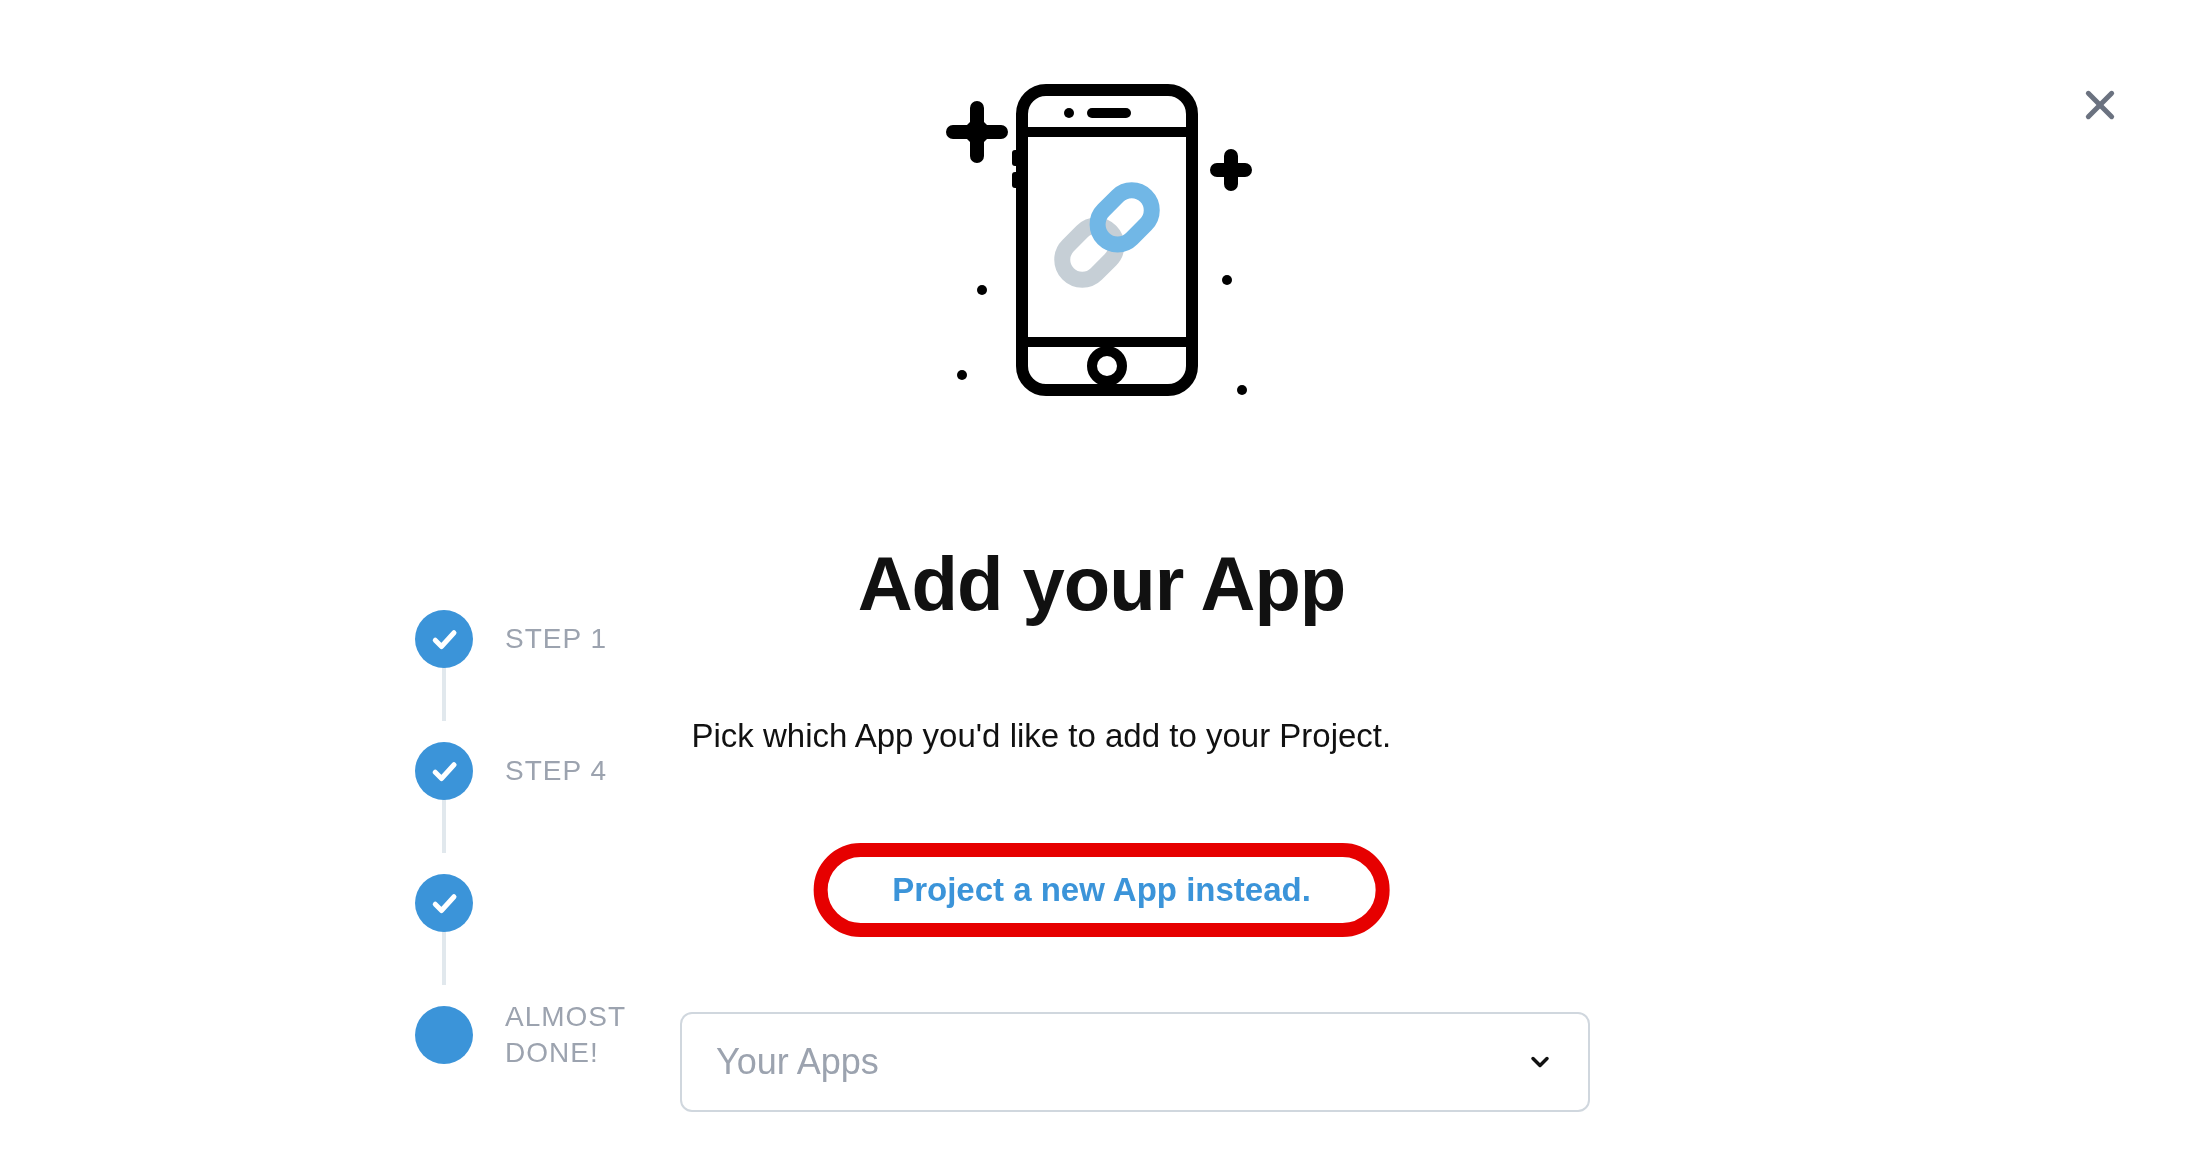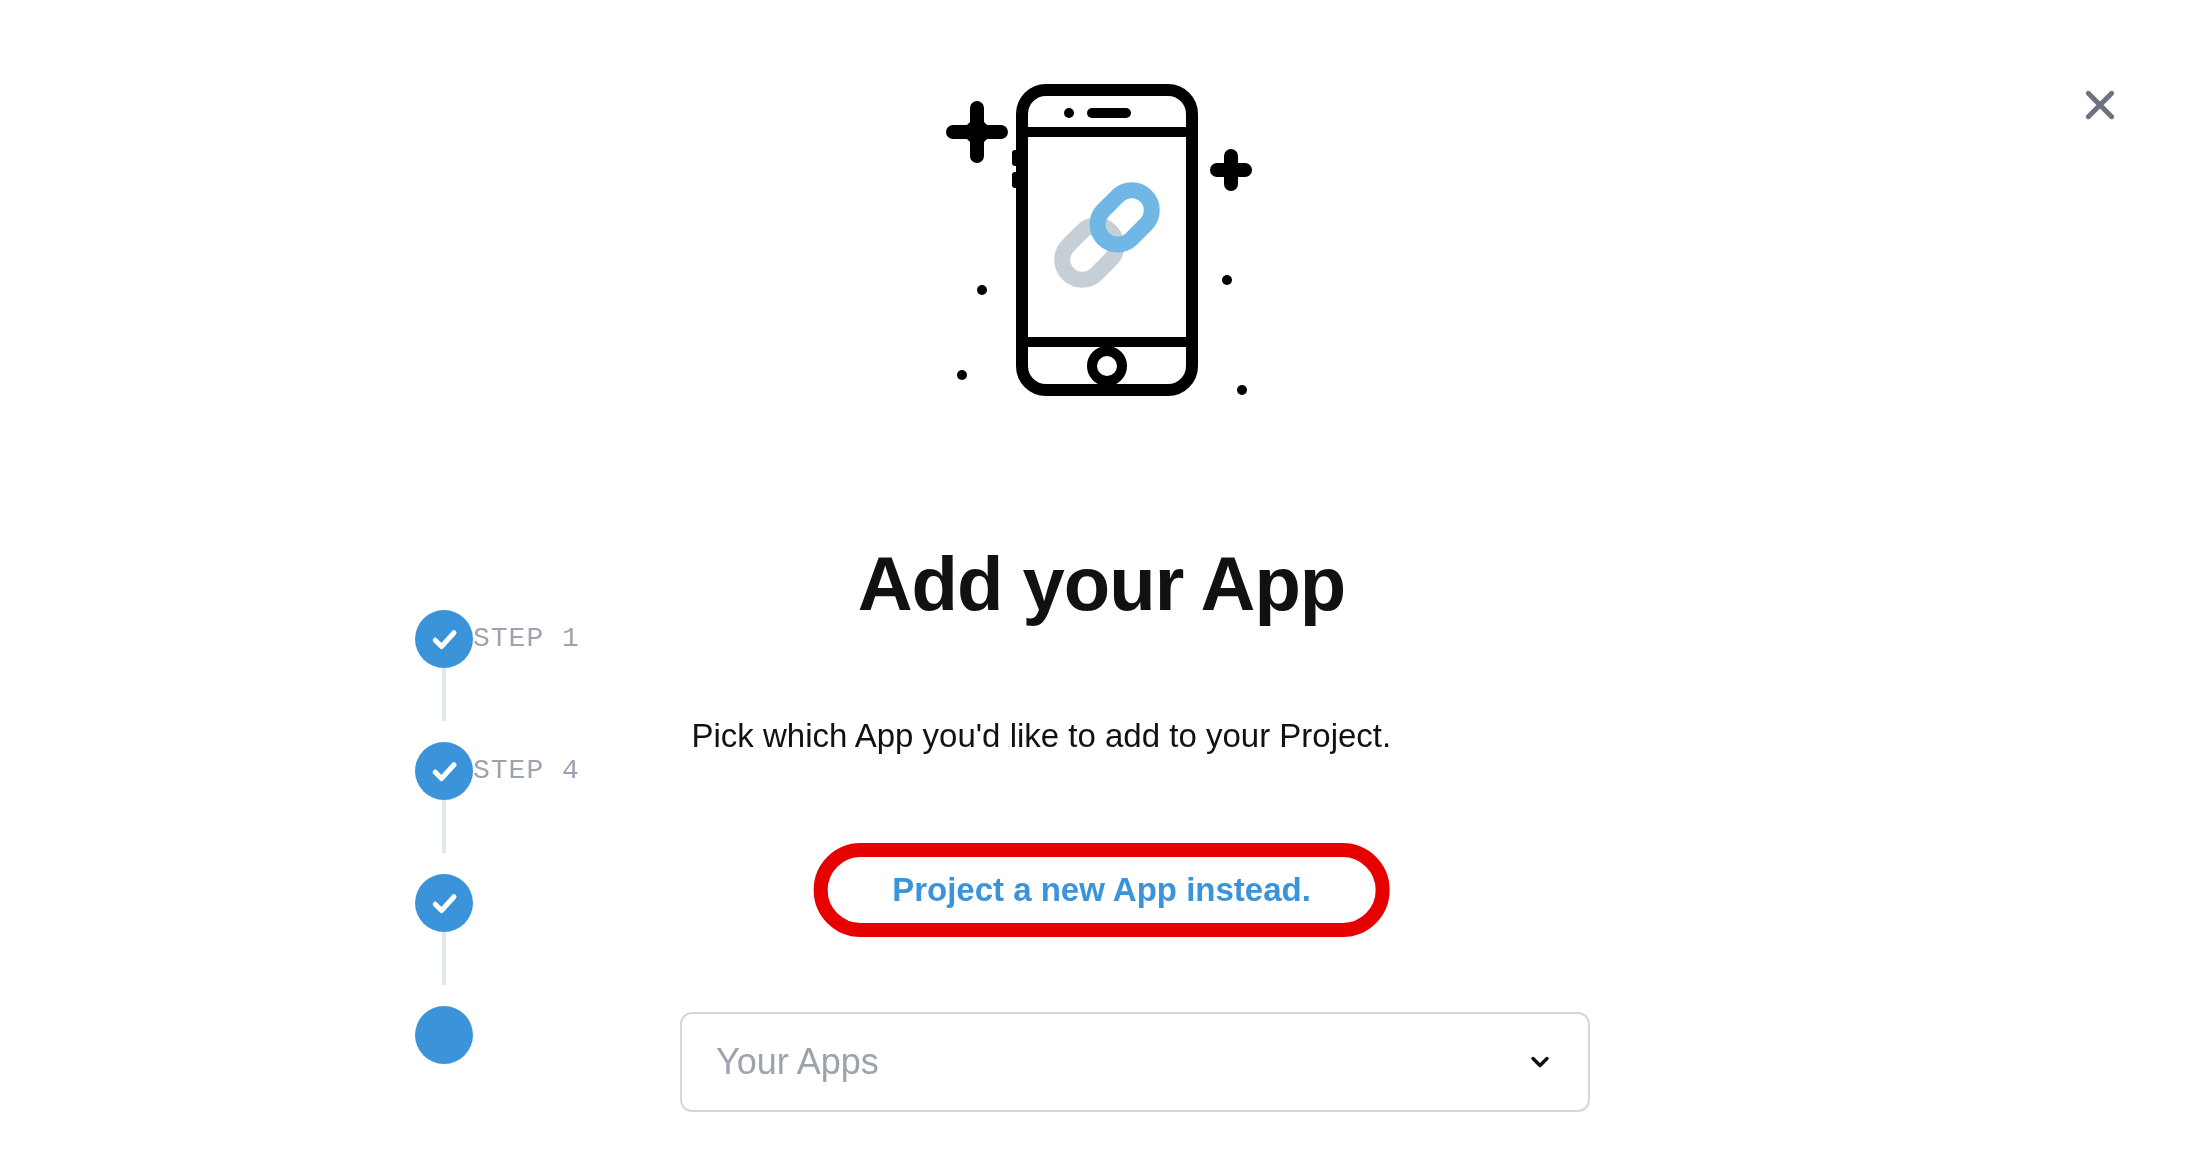--- a/index.html
+++ b/index.html
@@ -37,23 +37,23 @@
     .stepper {
       position: absolute;
       top: 573px;
       left: 415px;
       display: flex;
       flex-direction: column;
     }
     .step {
       display: flex;
       align-items: center;
+      gap: 32px;
       position: relative;
       min-height: 132px;
-      font-family: Liberation Mono, monospace;
     }
     .step-circle {
       position: relative;
       z-index: 2;
       width: 58px;
       height: 58px;
       border-radius: 50%;
       background: #3b94d9;
       display: flex;
       align-items: center;
@@ -200,20 +200,21 @@
   <div class="step">
     <div class="step-circle">
       <svg viewBox="0 0 24 24" fill="none" stroke="#fff" stroke-width="4" stroke-linecap="round" stroke-linejoin="round">
           <polyline points="5 13 10 18 20 7"></polyline>
         </svg>
     </div>
     <div class="connector"></div>
   </div>
   <div class="step">
     <div class="step-circle"></div>
+    <div class="step-label">ALMOST DONE!</div>
   </div>
 </div>
 
 <h1 class="main-title">Add your App</h1>
 
 <p class="subtitle">Pick which App you'd like to add to your Project.</p>
 
 <div class="cta-wrap">
   <span class="cta-link">Project a new App instead.</span>
 </div>

